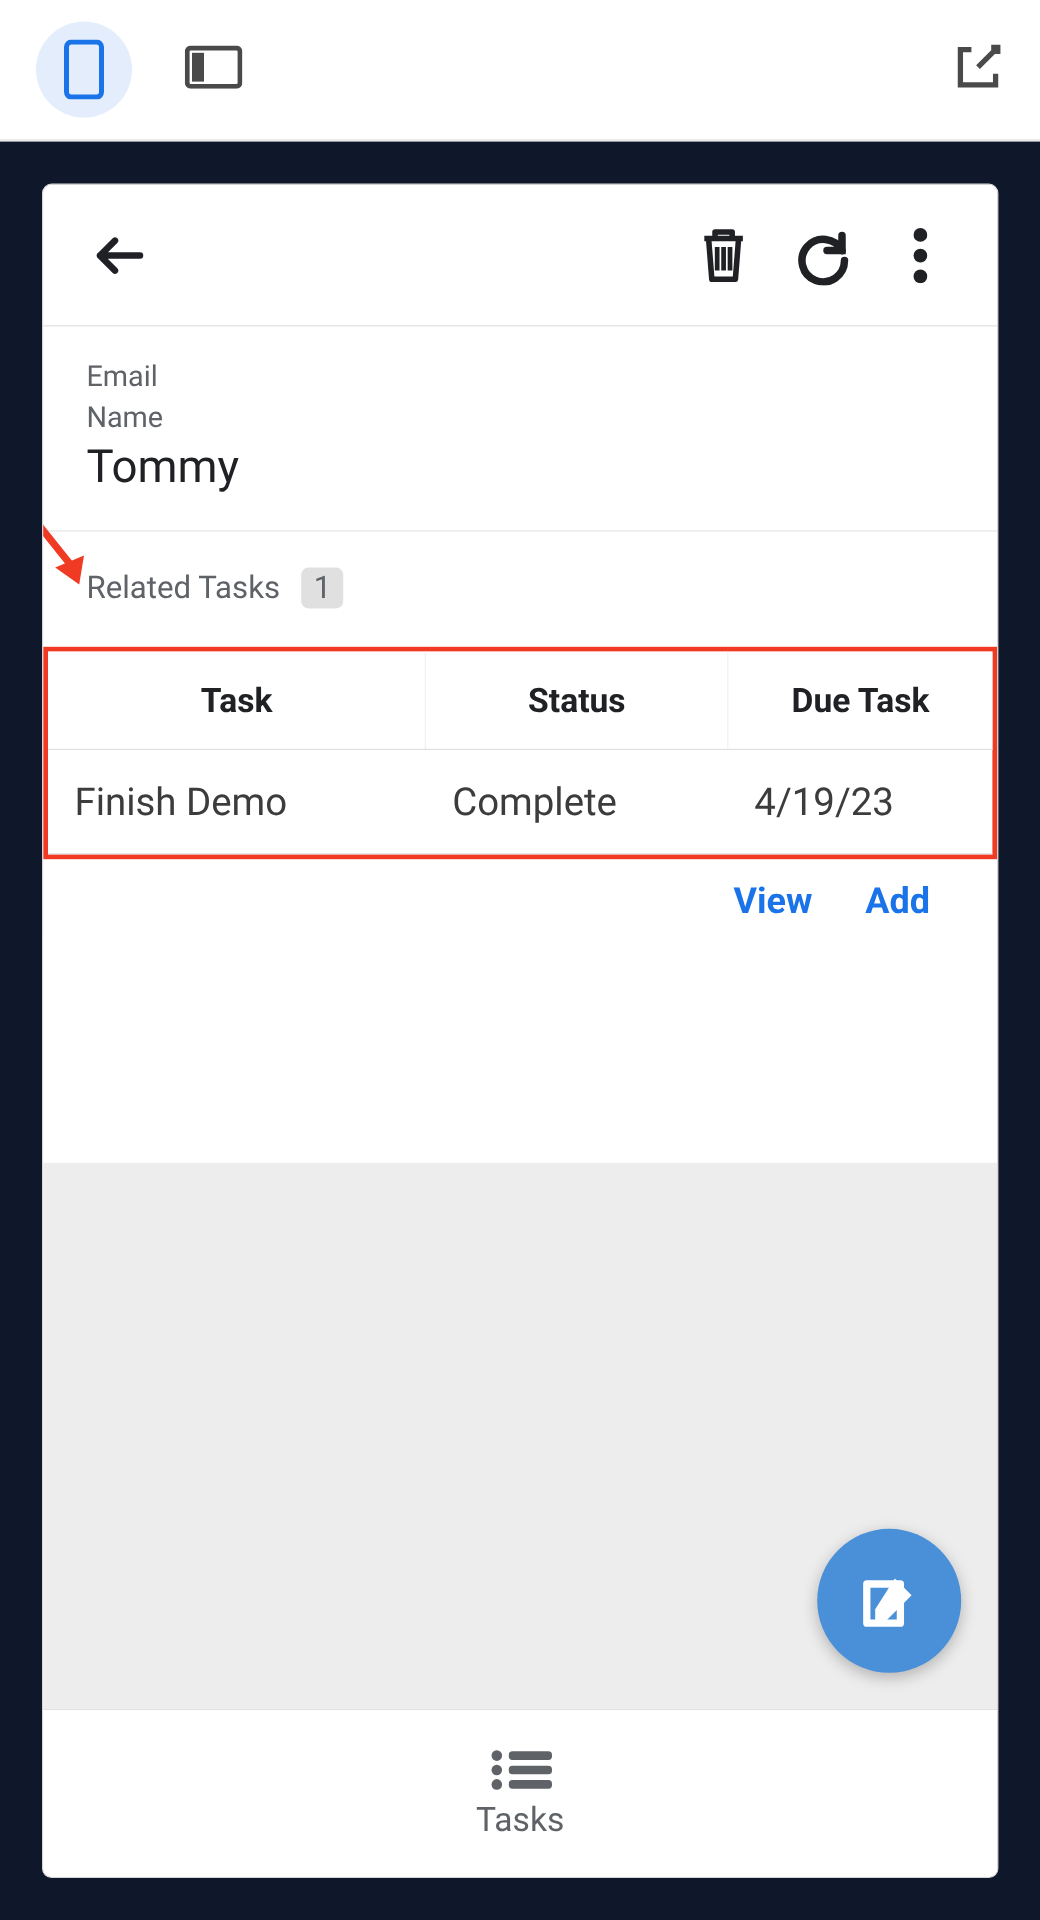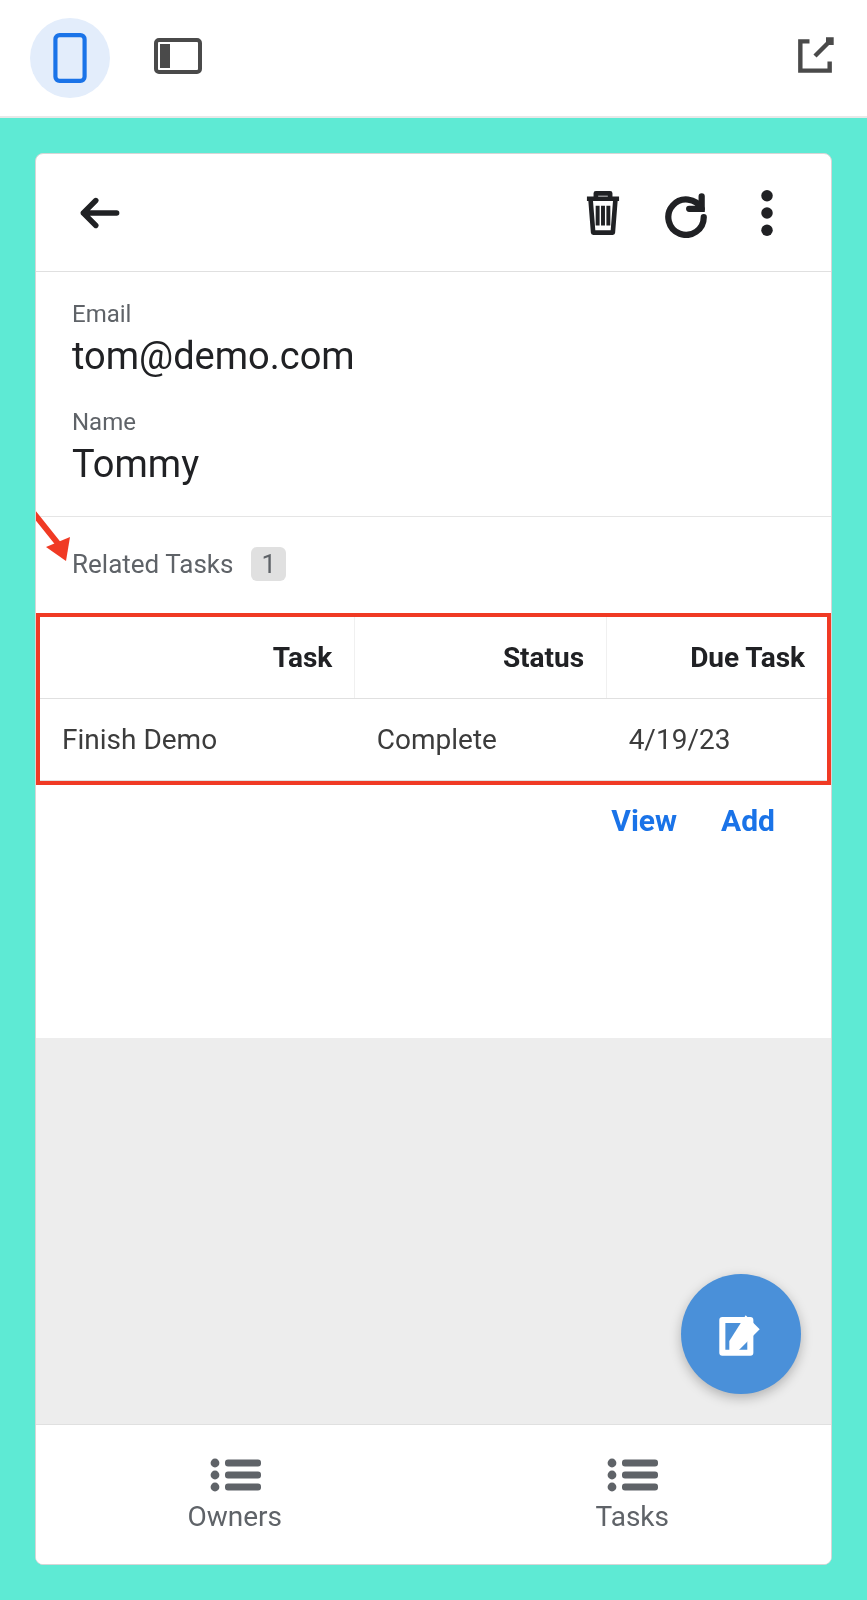--- a/index.html
+++ b/index.html
@@ -16,21 +16,21 @@
   .chrome-left { display:flex; align-items:center; gap: 44px; }
   .chrome-spacer { flex:1; }
   .icon-wrap-phone {
     width:80px; height:80px;
     border-radius:50%;
     background:#e3edfb;
     display:flex; align-items:center; justify-content:center;
   }
   .device-frame {
     flex:1;
-    background:#5eead4;
+    background:#0f172a;
     padding: 35px 35px 35px 35px;
     display:flex;
   }
   .phone-card {
     background:#fff;
     border:1px solid #d6d6d6;
     border-radius:8px;
     flex:1;
     display:flex;
     flex-direction:column;
@@ -91,31 +91,31 @@
   .task-table {
     border:4px solid #f03a24;
     width: calc(100% + 72px);
     margin-left:-36px;
   }
   table.inner {
     width:100%;
     border-collapse:collapse;
   }
   table.inner th {
-    text-align:right;
+    text-align:center;
     font-weight:700;
     font-size:28px;
     padding:24px 22px;
     border-bottom:1px solid #e0e0e0;
     border-right:1px solid #f0f0f0;
     background:#fff;
   }
   table.inner th:last-child { border-right:none; }
   table.inner td {
-    font-size:28px;
+    font-size:32px;
     padding:24px 22px;
     border-bottom:1px solid #e0e0e0;
     color:#3c3c3c;
   }
   .table-actions {
     display:flex;
     justify-content:flex-end;
     gap:44px;
     padding:18px 20px 10px 0;
     font-size:30px;
@@ -228,21 +228,20 @@
           <circle cx="3" cy="12" r="3" fill="#202124"></circle>
           <circle cx="3" cy="21" r="3" fill="#202124"></circle>
         </svg>
       </div>
     </div>
 
     <div class="content-scroll">
 
       <div class="details">
         <div class="field-label">Email</div>
-        <div class="field-value">tom@demo.com</div>
         <div class="field-label">Name</div>
         <div class="field-value" style="margin-bottom:10px;">Tommy</div>
       </div>
 
       <div class="related">
         <svg class="arrow-annot" width="70" height="80" viewBox="0 0 70 80">
           <line x1="8" y1="6" x2="48" y2="56" stroke="#f03a24" stroke-width="6" stroke-linecap="round"></line>
           <polygon points="50,66 30,52 54,42" fill="#f03a24"></polygon>
         </svg>
         <div class="related-title-row">
@@ -289,31 +288,20 @@
       <div class="bottom-nav">
         <div class="nav-item">
           <svg width="52" height="38" viewBox="0 0 26 18">
             <circle cx="3" cy="3" r="2.2" fill="#5f6368"></circle>
               <rect x="8" y="1.2" width="18" height="3.6" rx="1.5" fill="#5f6368"></rect>
             <circle cx="3" cy="9" r="2.2" fill="#5f6368"></circle>
               <rect x="8" y="7.2" width="18" height="3.6" rx="1.5" fill="#5f6368"></rect>
             <circle cx="3" cy="15" r="2.2" fill="#5f6368"></circle>
               <rect x="8" y="13.2" width="18" height="3.6" rx="1.5" fill="#5f6368"></rect>
           </svg>
-          <span class="nav-label">Owners</span>
-        </div>
-        <div class="nav-item">
-          <svg width="52" height="38" viewBox="0 0 26 18">
-            <circle cx="3" cy="3" r="2.2" fill="#5f6368"></circle>
-              <rect x="8" y="1.2" width="18" height="3.6" rx="1.5" fill="#5f6368"></rect>
-            <circle cx="3" cy="9" r="2.2" fill="#5f6368"></circle>
-              <rect x="8" y="7.2" width="18" height="3.6" rx="1.5" fill="#5f6368"></rect>
-            <circle cx="3" cy="15" r="2.2" fill="#5f6368"></circle>
-              <rect x="8" y="13.2" width="18" height="3.6" rx="1.5" fill="#5f6368"></rect>
-          </svg>
           <span class="nav-label">Tasks</span>
         </div>
       </div>
 
     </div>
 
   </div>
 </div>
 
 </body></html>

